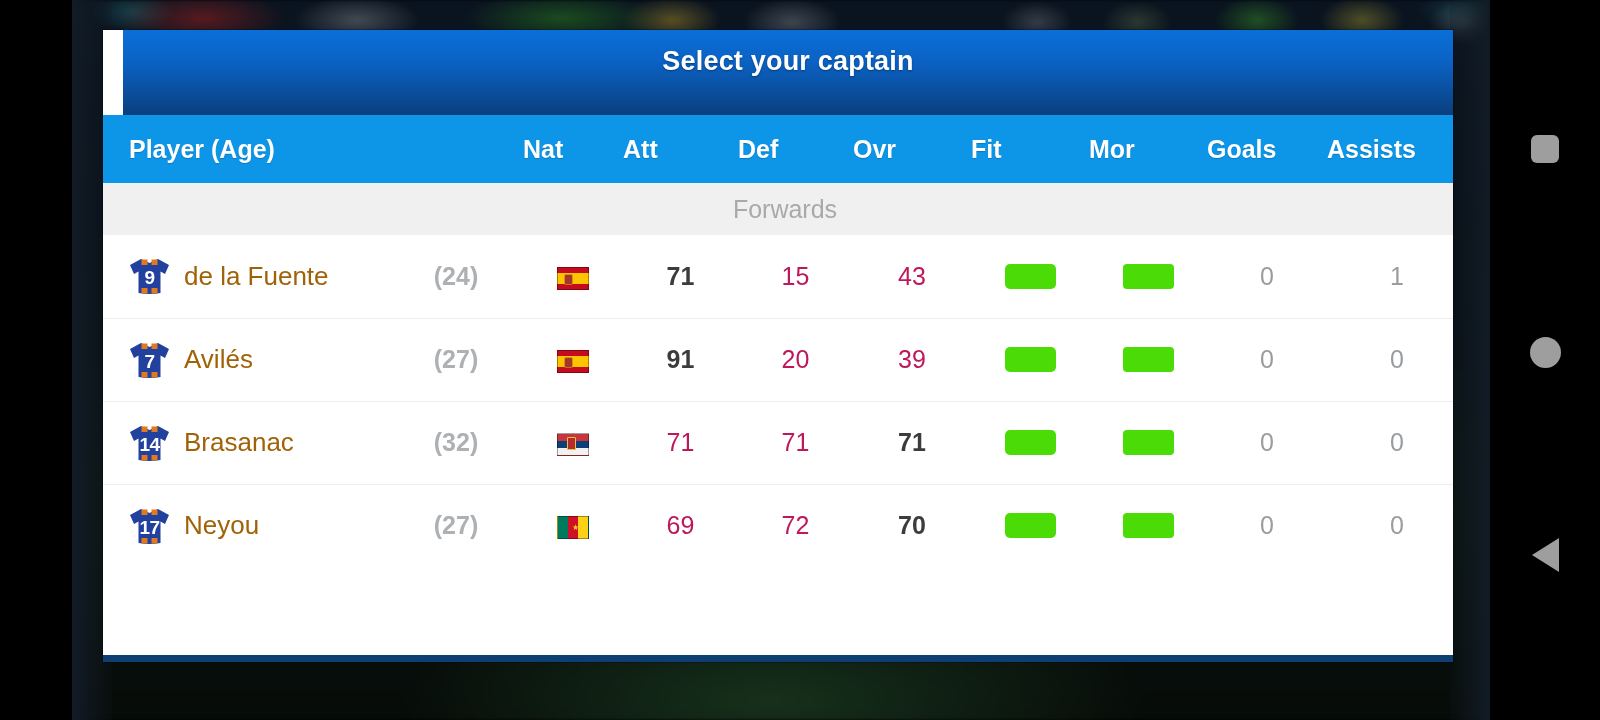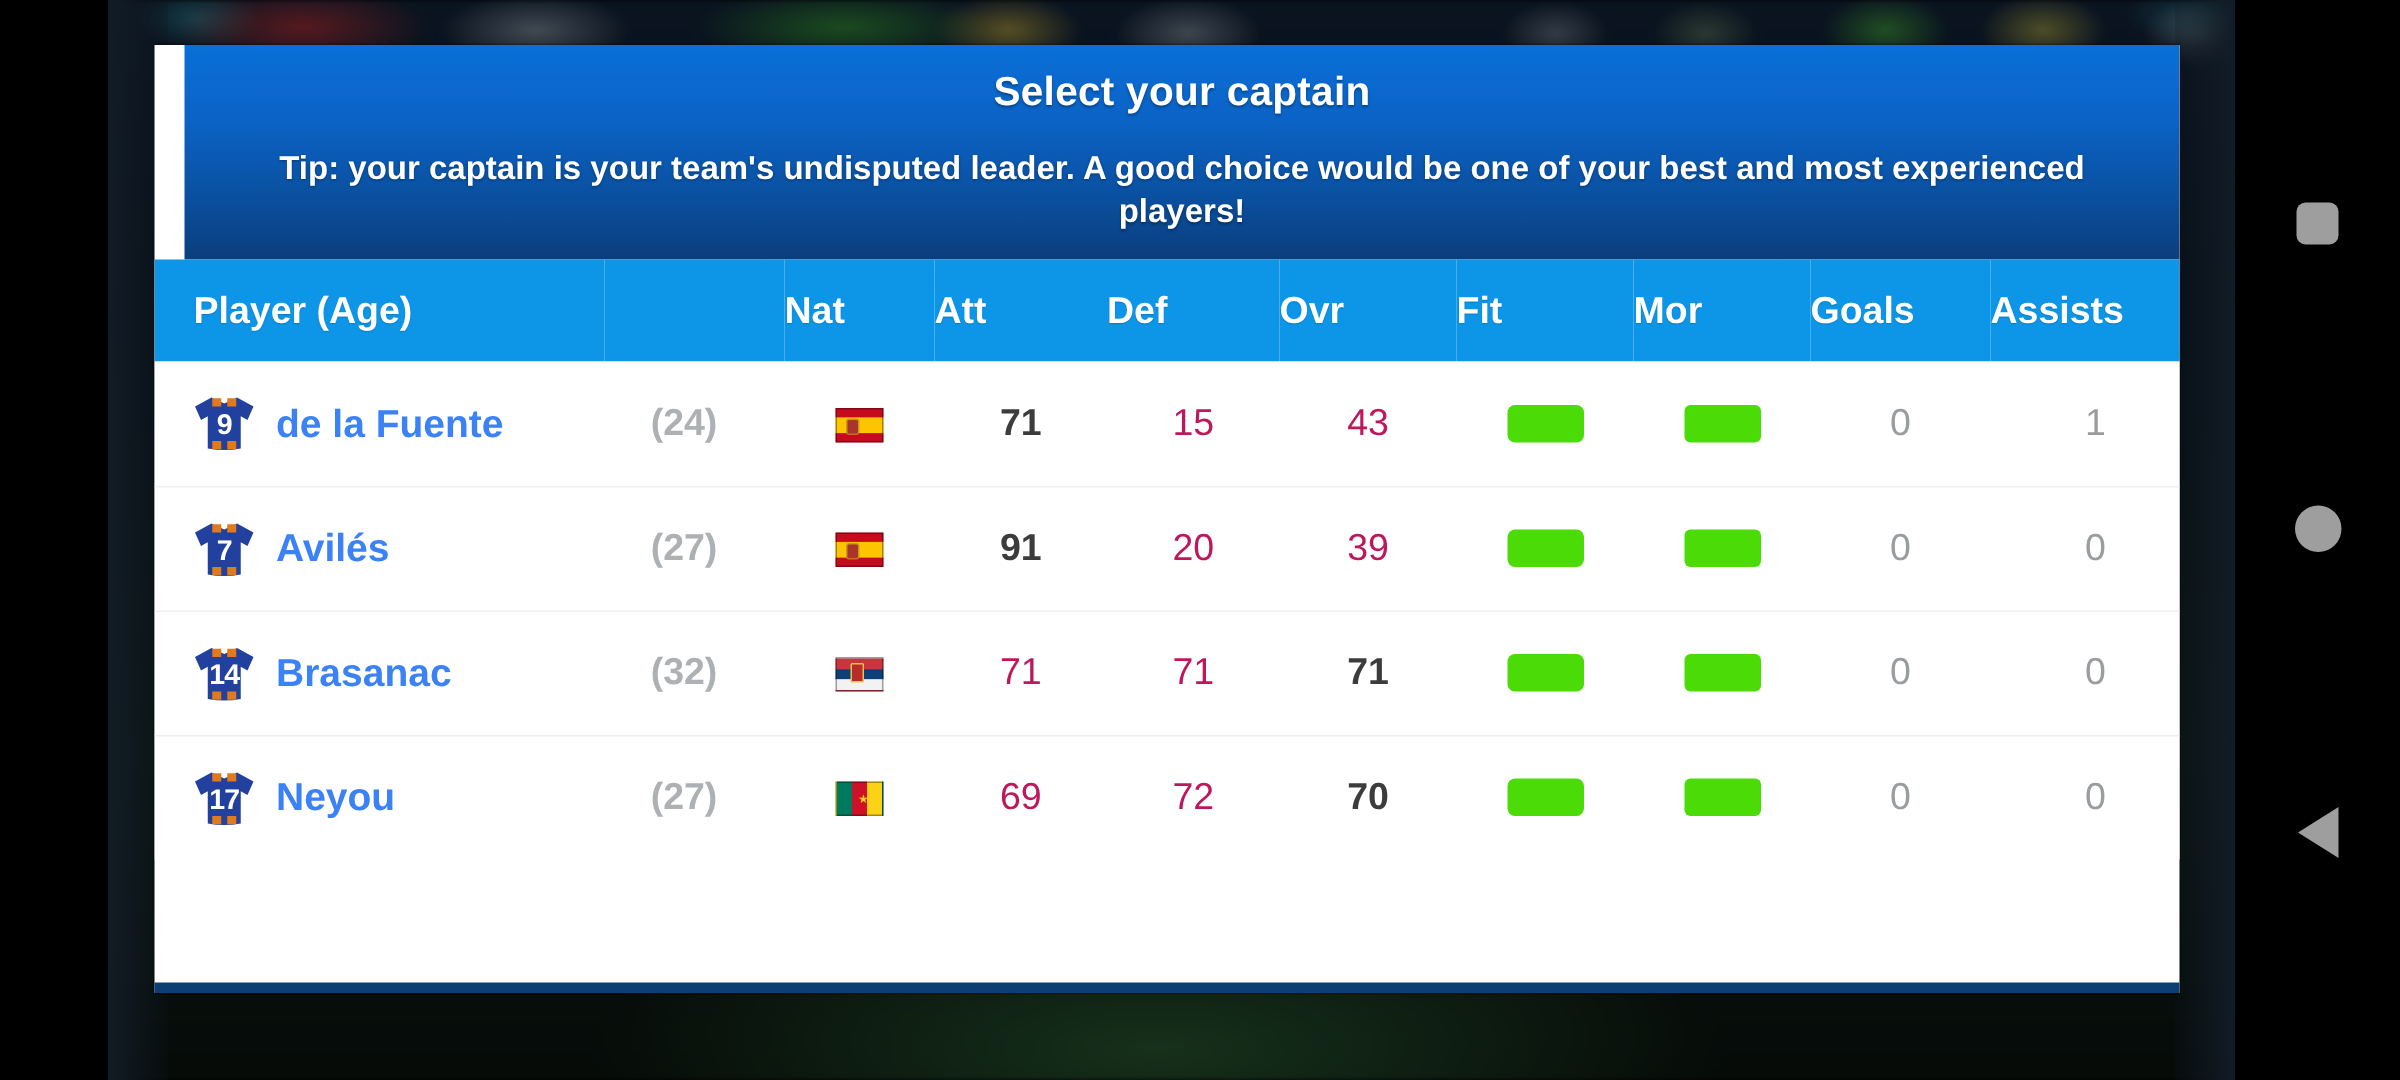--- a/index.html
+++ b/index.html
@@ -121,21 +121,21 @@
     background:#fff; height:83px; vertical-align:middle;
     text-align:center; font-size:25px;
   }
   tr.player-row + tr.player-row td { border-top:1px solid #eceff1; }
 
   td.cell-player {
     text-align:left; padding-left:26px;
   }
   .player-wrap { display:flex; align-items:center; gap:14px; }
   .player-name {
-    font-size:26px; font-weight:bold; color:#3b82f6; white-space:nowrap;
+    font-size:26px; font-weight:normal; color:#a16207; white-space:nowrap;
   }
   td.cell-age { color:#aeb1b4; font-size:25px; text-align:center; padding-right:14px;font-weight:bold;}
 
   
   .jersey { position:relative; width:41px; height:40px; flex:0 0 41px; }
   .jersey svg { display:block; width:41px; height:40px; }
   .jersey .num {
     position:absolute; left:0; top:0; width:41px; height:40px;
     display:flex; align-items:center; justify-content:center;
     color:#fff; font-size:19px; font-weight:bold;
@@ -202,21 +202,20 @@
     </div>
     <div class="nav-btn" id="nav-back">
       <span class="ic-triangle"></span>
     </div>
   </div>
 
   <div id="modal">
 
     <div id="modal-header">
       <div id="dialog-title">Select your captain</div>
-      <div id="dialog-tip">Tip: your captain is your team's undisputed leader. A good choice would be one of your best and most experienced players!</div>
     </div>
 
     <table>
       <colgroup>
         <col class="col-player">
           <col class="col-age">
           <col class="col-nat">
         <col class="col-att">
           <col class="col-def">
           <col class="col-ovr">
@@ -233,20 +232,23 @@
           <th>Att</th>
           <th>Def</th>
           <th>Ovr</th>
           <th>Fit</th>
           <th>Mor</th>
           <th>Goals</th>
           <th>Assists</th>
         </tr>
       </thead>
       <tbody id="table-body">
+          <tr class="section-row">
+            <td colspan="10">Forwards</td>
+          </tr>
           <tr class="player-row">
             <td class="cell-player">
               <span class="player-wrap">
                 <span class="jersey">
                   <svg viewBox="0 0 41 40" xmlns="http://www.w3.org/2000/svg">
                     <path d="M12 3 L20.5 7 L29 3 L40 9 L36 18 L31.5 15.5 L31.5 37 Q20.5 39 9.5 37 L9.5 15.5 L5 18 L1 9 Z" fill="#22419e"></path>
                     <rect x="12.5" y="3.5" width="6" height="5.5" fill="#e07a1c"></rect>
                     <rect x="22.5" y="3.5" width="6" height="5.5" fill="#e07a1c"></rect>
                     <rect x="12.5" y="32" width="6" height="5.5" fill="#e07a1c"></rect>
                     <rect x="22.5" y="32" width="6" height="5.5" fill="#e07a1c"></rect>

